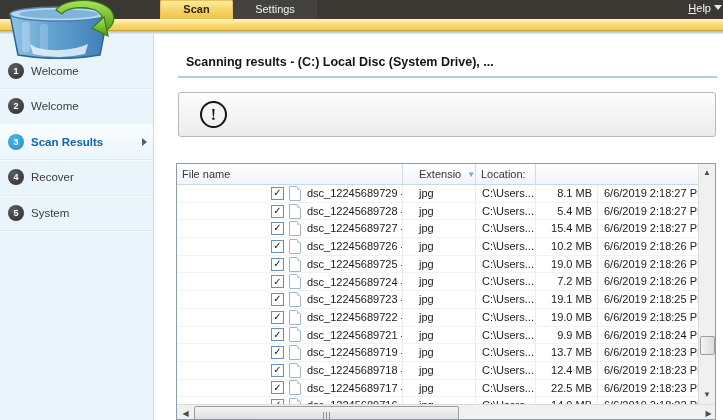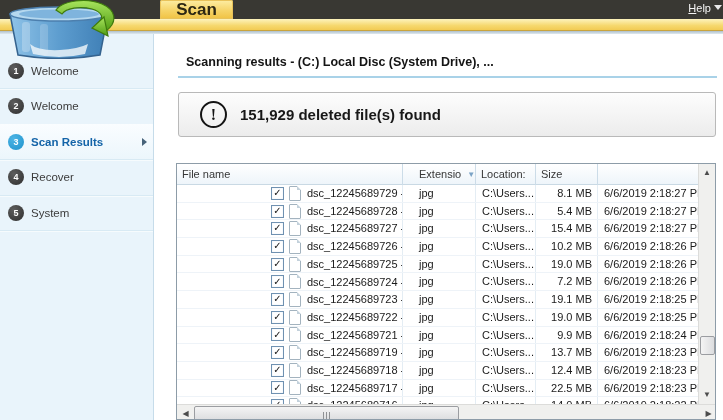--- a/index.html
+++ b/index.html
@@ -3,21 +3,21 @@
 <meta charset="utf-8">
 <style>
   html,body{margin:0;padding:0;overflow:hidden;background:#fff;}
   #app{position:relative;width:723px;height:420px;overflow:hidden;
        font-family:"Liberation Sans","DejaVu Sans",sans-serif;
        -webkit-font-smoothing:antialiased;}
 
   
   .topbar{position:absolute;left:0;top:0;width:723px;height:19px;background:var(--topbar,#393833);}
   .tabs{position:absolute;left:160px;top:0;height:19px;display:flex;}
-  .tab{height:19px;line-height:19px;width:73px;text-align:center;font-size:17px;cursor:default;}
+  .tab{height:19px;line-height:19px;width:73px;text-align:center;font-size:11px;cursor:default;}
   .tab.settings{width:84px;background:#43423e;color:#f2f2f2;}
   .tab.scan{background:linear-gradient(#fdeea4,#f6d468 55%,#f0c242);color:#2c2713;font-weight:bold;
             border-radius:2px 2px 0 0;box-shadow:inset 0 0 0 1px #e8c25a;}
   .help{position:absolute;right:12px;top:2px;color:#f5f5f5;font-size:11px;}
   .help .h-first{text-decoration:underline;}
   .help-caret{position:absolute;right:-11px;top:3px;width:0;height:0;border-left:4px solid transparent;
               border-right:4px solid transparent;border-top:5px solid #e9e9e9;}
   .goldstrip{position:absolute;left:0;top:19px;width:723px;height:11px;
              background:linear-gradient(#fdf3bd,#f6d86e 60%,#f2cb54);border-bottom:1px solid #c9a43e;}
   .chromeline{position:absolute;left:0;top:31px;width:723px;height:3px;
@@ -98,20 +98,21 @@
   .grip i{display:inline-block;width:1px;height:7px;background:#8f9194;margin:0 1px;}
 </style>
 </head>
 <body>
 
 <div id="app" style="--topbar: #393833; --sidebar: #e9f4fb; --activeblue: #1f93cd; --linkblue: #1464a8;">
 
   <div class="topbar">
     <div class="tabs">
       <div class="tab scan">Scan</div>
+      <div class="tab settings">Settings</div>
     </div>
     <div class="help">
       <span class="h-first">H</span><span>elp</span>
       <span class="help-caret"></span>
     </div>
   </div>
   <div class="goldstrip"></div>
   <div class="chromeline"></div>
 
   <div class="sidebar">
@@ -159,29 +160,27 @@
     <path d="M56 10 C62 1 86 -3 102 4 C116 10 118 22 106 31 L97 24 C105 18 102 12 92 9 C80 6 66 8 62 14 Z" fill="url(#arrG)" stroke="#3f7a0e" stroke-width="1.2"></path>
     <path d="M108 36 L92 28 L104 17 Z" fill="url(#arrG)" stroke="#3f7a0e" stroke-width="1.2"></path>
   </svg>
 
   <div class="content">
     <div class="page-title">Scanning results - (C:) Local Disc (System Drive), ...</div>
     <div class="title-rule"></div>
 
     <div class="banner">
       <div class="bang">!</div>
-      <div class="banner-text">151,929 deleted file(s) found</div>
     </div>
 
     <div class="grid">
       <div class="ghead">
         <div class="hcell hc-name">File name</div>
         <div class="hcell hc-ext"><span>Extensio</span><span class="sortglyph">▼</span></div>
         <div class="hcell hc-loc">Location:</div>
-        <div class="hcell hc-size">Size</div>
       </div>
 
       <div class="rows" id="rows">
   <div class="trow">
     <div class="tcell c-name">
       <span class="cbx">✓</span>
       <span class="ficon"></span>
       <span class="fname">dsc_12245689729 -...</span>
     </div>
     <div class="tcell c-ext">jpg</div>

